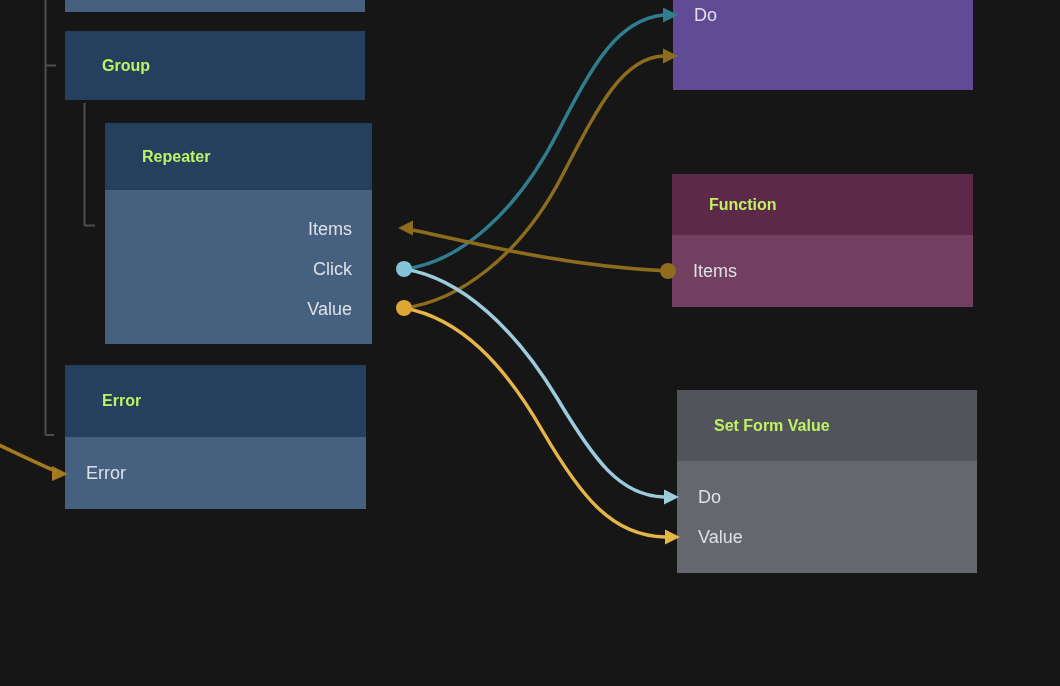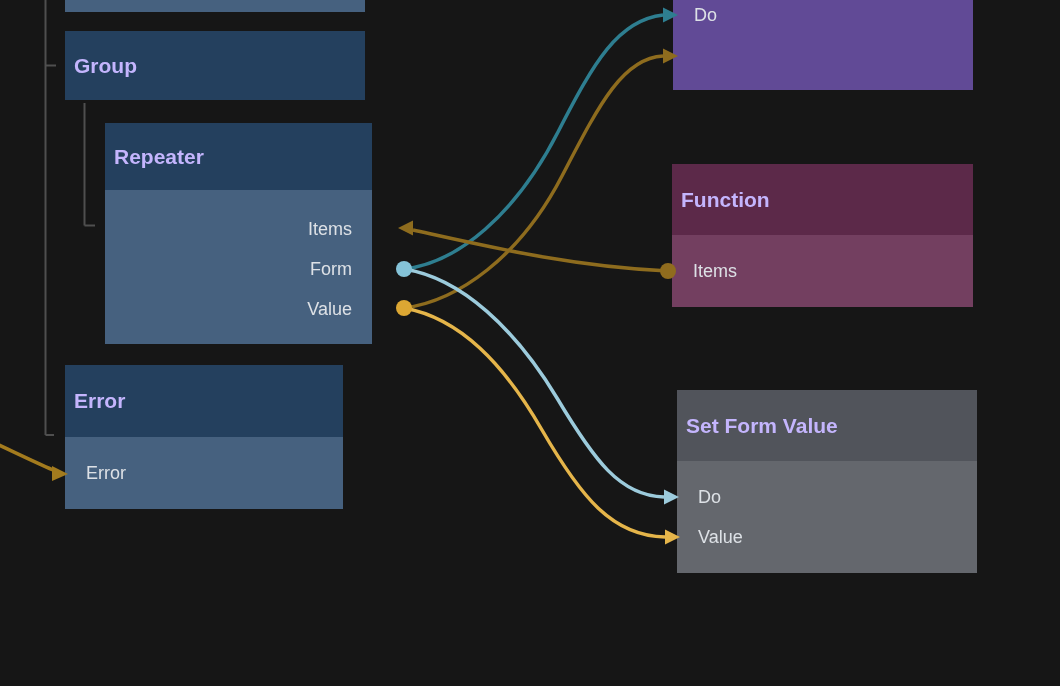--- a/index.html
+++ b/index.html
@@ -3,37 +3,37 @@
 <meta charset="utf-8">
 <style>
   html,body{margin:0;padding:0;background:#161616;}
   .canvas{
     position:relative;width:1060px;height:686px;overflow:hidden;
     background:#161616;
     font-family:"Liberation Sans","DejaVu Sans",sans-serif;
     -webkit-font-smoothing:antialiased;
   }
   .node{position:absolute;z-index:1;}
-  .hdr{display:flex;align-items:center;padding:0 9px;font-size:21px;font-weight:600;color:#c4b5fd;position:relative;}
+  .hdr{display:flex;align-items:center;padding:0 37px;font-size:16px;font-weight:600;color:#bef264;position:relative;}
   .rows{box-sizing:border-box;}
   .row{display:flex;align-items:center;height:40px;font-size:18px;font-weight:400;color:#dde1e6;padding:0 21px;}
   .row.right{justify-content:flex-end;padding:0 20px;}
   
   .n-topfrag{left:65px;top:0;width:300px;height:12px;background:#46617f;}
   .n-group{left:65px;top:31px;width:300px;height:69px;background:#24405e;}
   .n-group .hdr{height:69px;}
   .n-repeater{left:105px;top:123px;width:267px;}
   .n-repeater .hdr{height:67px;background:#24405e;}
   .n-repeater .rows{height:154px;background:#46617f;padding-top:19px;}
-  .n-error{left:65px;top:365px;width:278px;}
+  .n-error{left:65px;top:365px;width:301px;}
   .n-error .hdr{height:72px;background:#24405e;}
   .n-error .rows{height:72px;background:#46617f;padding-top:16px;}
   .n-picker{left:673px;top:-5px;width:300px;height:95px;background:#614a96;}
   .n-function{left:672px;top:164px;width:301px;}
-  .n-function .hdr{height:71px;background:#5c2949;}
+  .n-function .hdr{height:61px;background:#5c2949;margin-top:10px;}
   .n-function .rows{height:72px;background:#733f60;padding-top:16px;}
   .n-sfv{left:677px;top:390px;width:300px;}
   .n-sfv .hdr{height:71px;background:#51545b;}
   .n-sfv .rows{height:112px;background:#64676d;padding-top:16px;}
   svg.wires{position:absolute;left:0;top:0;z-index:2;pointer-events:none;}
 </style>
 </head>
 <body>
 
 <div class="canvas">
@@ -41,21 +41,21 @@
   <div class="node n-topfrag"></div>
 
   <div class="node n-group">
     <div class="hdr">Group</div>
   </div>
 
   <div class="node n-repeater">
     <div class="hdr">Repeater</div>
     <div class="rows">
       <div class="row right">Items</div>
-      <div class="row right">Form</div>
+      <div class="row right">Click</div>
       <div class="row right">Value</div>
     </div>
   </div>
 
   <div class="node n-error">
     <div class="hdr">Error</div>
     <div class="rows">
       <div class="row">Error</div>
     </div>
   </div>

